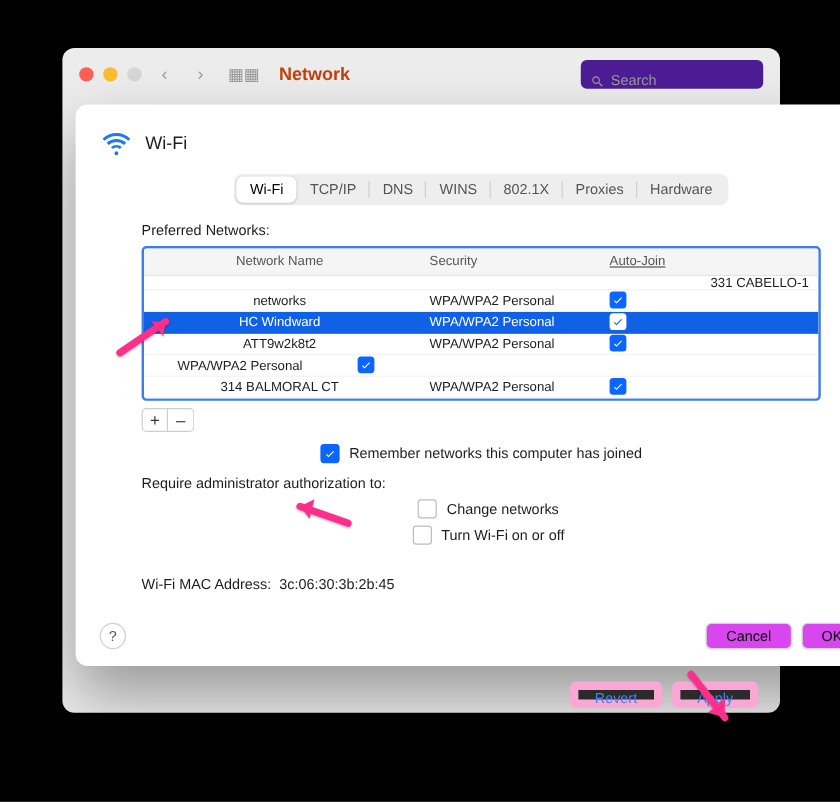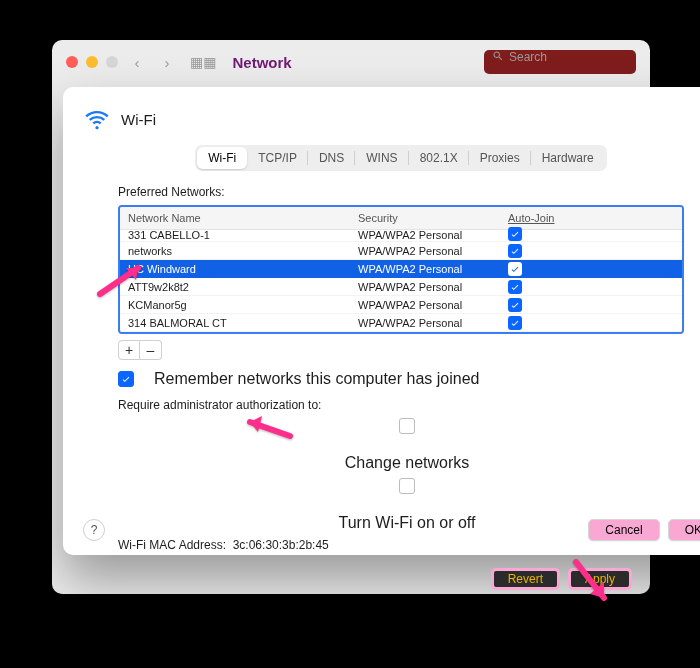--- a/index.html
+++ b/index.html
@@ -6,22 +6,22 @@
   .stage{width:700px;height:668px;position:relative;margin:0 auto;}
   .window{position:absolute;left:52px;top:40px;width:598px;height:554px;background:#ececec;border-radius:10px;box-shadow:0 12px 40px rgba(0,0,0,.55);}
   .titlebar{height:44px;display:flex;align-items:center;gap:8px;padding:0 14px;}
   .traffic{display:flex;gap:8px;}
   .dot{width:12px;height:12px;border-radius:50%;}
   .dot.red{background:#ff5f57;}
   .dot.yellow{background:#febc2e;}
   .dot.green{background:#d6d6d6;}
   .nav-btn{width:22px;height:22px;border:none;background:none;color:#9a9a9a;font-size:15px;}
   .grid-icon{color:#9a9a9a;font-size:14px;margin:0 4px;}
-  .wtitle{font-weight:600;font-size:15px;color:#701a75;margin-left:4px;}
-  .search{margin-left:auto;width:136px;height:24px;background:#7f1d1d;border-radius:5px;display:flex;align-items:flex-start;padding:0 8px;color:#9a9a9a;font-size:12px;}
+  .wtitle{font-weight:600;font-size:15px;color:#c2410c;margin-left:4px;}
+  .search{margin-left:auto;width:136px;height:24px;background:#4c1d95;border-radius:5px;display:flex;align-items:flex-end;padding:0 8px;color:#9a9a9a;font-size:12px;}
   .search svg{margin-right:5px;}
 
   .sheet{position:absolute;left:63px;top:87px;width:676px;height:468px;background:#fff;border-radius:10px;box-shadow:0 25px 50px rgba(0,0,0,0.35);}
   .sheet-head{display:flex;align-items:center;gap:10px;padding:18px 20px 10px 20px;}
   .wifi-icon{width:28px;height:28px;display:flex;align-items:center;justify-content:center;}
   .sheet-title{font-size:15px;font-weight:400;}
   .tabs{display:flex;justify-content:center;margin-top:2px;}
   .tabbar{display:flex;background:#eee;border-radius:7px;padding:2px;}
   .tab{padding:4px 11px;font-size:12px;color:#555;border:none;background:none;border-radius:6px;}
   .tab.active{background:#fff;box-shadow:0 1px 2px rgba(0,0,0,.15);color:#000;}
@@ -29,52 +29,52 @@
   .tab + .tab::before{content:"";position:absolute;left:-1px;top:4px;bottom:4px;width:1px;background:#cfcfcf;}
   .tab.active + .tab::before{display:none;}
   .tab.active::before{display:none !important;}
 
   .body{padding:0 55px 0 55px;}
   .pref-label{margin-top:14px;font-size:12px;}
 
   .table-wrap{margin-top:6px;border:2px solid #3a7cf1;border-radius:4px;overflow:hidden;}
   .thead,.trow{display:flex;align-items:center;height:18px;padding:0 8px;font-size:11px;}
   .thead{background:#f5f5f5;border-bottom:1px solid #e4e4e4;color:#555;height:22px;}
-  .col-name{flex:0 0 210px;}
+  .col-name{flex:0 0 210px;text-align:center;}
   .col-sec{flex:0 0 150px;margin-left:20px;}
   .col-auto{flex:1;text-decoration:underline;}
   .trow{height:17px;border-bottom:1px solid #f3f3f3;}
   .trow.selected{background:#1161e6;color:#fff;border-bottom:1px solid #1161e6;}
   .ck{width:14px;height:14px;background:#0a66ff;border-radius:3px;display:inline-flex;align-items:center;justify-content:center;}
   .ck svg{fill:#fff;width:10px;height:10px;}
   .trow.selected .ck{background:#fff;}
   .trow.selected .ck svg{fill:#1161e6;}
 
   .add-rem{margin-top:6px;display:flex;align-items:center;gap:0;}
   .sqbtn{width:22px;height:20px;border:1px solid #cfcfcf;background:#fff;display:flex;align-items:center;justify-content:center;font-size:14px;color:#333;}
   .sqbtn:first-child{border-radius:4px 0 0 4px;}
   .sqbtn:nth-child(2){border-radius:0 4px 4px 0;border-left:none;}
   .drag-hint{margin-left:10px;font-size:11px;color:#666;}
 
-  .checkrow{display:flex;align-items:center;gap:20px;margin-top:10px;font-size:16px;}
-  .checkrow.indent{margin-left:12px;margin-top:6px;flex-direction:column;}
+  .checkrow{display:flex;align-items:center;gap:8px;margin-top:10px;font-size:12px;justify-content:center;}
+  .checkrow.indent{margin-left:12px;margin-top:6px;}
   .mac-ck{width:14px;height:14px;border:1px solid #bcbcbc;border-radius:3px;display:inline-flex;align-items:center;justify-content:center;background:#fff;}
   .mac-ck.checked{background:#0a66ff;border-color:#0a66ff;}
   .mac-ck.checked svg{fill:#fff;width:10px;height:10px;}
   .req{margin-top:10px;font-size:12px;}
 
-  .macaddr{margin-top:6px;font-size:12px;}
+  .macaddr{margin-top:26px;font-size:12px;}
 
   .sheet-foot{position:absolute;left:0;right:0;bottom:14px;display:flex;align-items:center;padding:0 20px;}
   .help{width:20px;height:20px;border:1px solid #cfcfcf;border-radius:50%;display:flex;align-items:center;justify-content:center;font-size:12px;color:#555;background:#fff;}
-  .foot-btn{margin-left:8px;height:22px;padding:0 16px;border:1px solid #d5d5d5;background:#f9a8d4;border-radius:5px;font-size:12px;box-shadow:0 1px 1px rgba(0,0,0,.05);}
+  .foot-btn{margin-left:8px;height:22px;padding:0 16px;border:1px solid #d5d5d5;background:#d946ef;border-radius:5px;font-size:12px;box-shadow:0 1px 1px rgba(0,0,0,.05);}
   .foot-spacer{flex:1;}
 
   .bottom-btns{position:absolute;right:68px;top:568px;display:flex;gap:8px;}
-  .ghost-btn{height:22px;padding:0 14px;border:3px solid #f9a8d4;background:#2b2b2b;color:#eab308;border-radius:5px;font-size:12px;}
+  .ghost-btn{height:22px;padding:0 14px;border:7px solid #f9a8d4;background:#2b2b2b;color:#3b82f6;border-radius:5px;font-size:12px;}
 
   
   .arrow{position:absolute;pointer-events:none;}
   .arrow svg{filter:drop-shadow(0 1px 1px rgba(0,0,0,.3));}
 </style>
 </head>
 <body>
 
 <div class="stage">
   <div class="window">
@@ -122,21 +122,21 @@
     <div class="body">
       <div class="pref-label">Preferred Networks:</div>
 
       <div class="table-wrap">
         <div class="thead">
           <div class="col-name">Network Name</div>
           <div class="col-sec">Security</div>
           <div class="col-auto">Auto-Join</div>
         </div>
         <div id="tbody">
-            <div class="trow" style="height: 11px; align-items: flex-end;">
+            <div class="trow" style="height: 11px; align-items: flex-end; flex-direction: column;">
               <div class="col-name">331 CABELLO-1</div>
               <div class="col-sec">WPA/WPA2 Personal</div>
               <div class="col-auto"><span class="ck">
                   <svg viewBox="0 0 24 24">
                     <path d="M9 16.2l-3.5-3.5L4 14.2 9 19.2 20 8.2l-1.5-1.5z"></path>
                   </svg>
                 </span></div>
             </div>
             <div class="trow">
               <div class="col-name">networks</div>
@@ -159,21 +159,20 @@
             <div class="trow">
               <div class="col-name">ATT9w2k8t2</div>
               <div class="col-sec">WPA/WPA2 Personal</div>
               <div class="col-auto"><span class="ck">
                   <svg viewBox="0 0 24 24">
                     <path d="M9 16.2l-3.5-3.5L4 14.2 9 19.2 20 8.2l-1.5-1.5z"></path>
                   </svg>
                 </span></div>
             </div>
             <div class="trow">
-              <div class="col-name">KCManor5g</div>
               <div class="col-sec">WPA/WPA2 Personal</div>
               <div class="col-auto"><span class="ck">
                   <svg viewBox="0 0 24 24">
                     <path d="M9 16.2l-3.5-3.5L4 14.2 9 19.2 20 8.2l-1.5-1.5z"></path>
                   </svg>
                 </span></div>
             </div>
             <div class="trow">
               <div class="col-name">314 BALMORAL CT</div>
               <div class="col-sec">WPA/WPA2 Personal</div>

